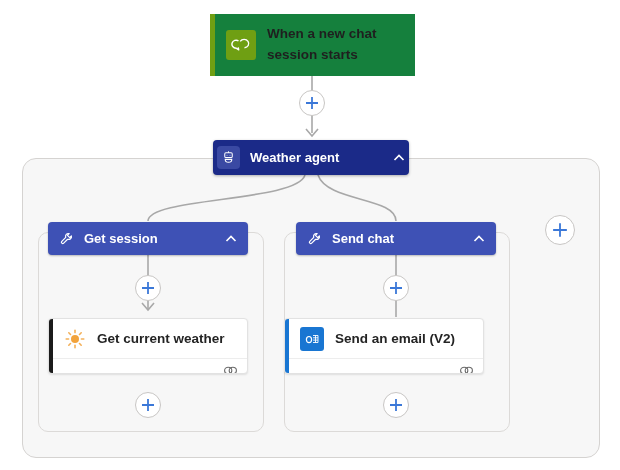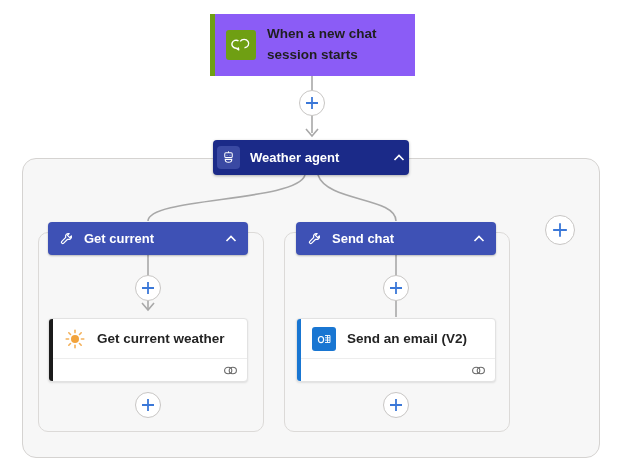--- a/index.html
+++ b/index.html
@@ -16,21 +16,21 @@
     position:absolute;top:232px;width:226px;height:200px;
     background:#f7f7f7;border:1px solid #dcdad8;border-radius:10px;box-sizing:border-box;
   }
   .sub-left{left:38px}
   .sub-right{left:284px}
   
   .connectors{position:absolute;left:0;top:0;width:620px;height:470px;pointer-events:none;}
   
   .trigger-node{
     position:absolute;left:210px;top:14px;width:205px;height:62px;box-sizing:border-box;
-    background:#8b5cf6;border-left:5px solid var(--trigger-green);
+    background:#15803d;border-left:5px solid var(--trigger-green);
     display:flex;align-items:center;gap:11px;padding-left:11px;cursor:pointer;
   }
   .trigger-icon{
     width:30px;height:30px;border-radius:3px;background:var(--trigger-green);
     display:flex;align-items:center;justify-content:center;flex:none;
   }
   .trigger-label{font-size:13.5px;font-weight:700;color:#1f1f1f;line-height:1.55;width:140px;}
   
   .agent-node{
     position:absolute;left:213px;top:140px;width:196px;height:35px;box-sizing:border-box;
@@ -46,26 +46,26 @@
   .branch-header{
     position:absolute;top:222px;width:200px;height:33px;box-sizing:border-box;
     background:var(--branch-blue);border-radius:4px;box-shadow:0 1px 2px rgba(0,0,0,.25);
     display:flex;align-items:center;gap:10px;padding:0 11px;cursor:pointer;
   }
   .bh-left{left:48px}
   .bh-right{left:296px}
   .branch-label{flex:1;font-size:13px;font-weight:700;color:#ffffff;}
   
   .action-card{
-    position:absolute;top:318px;width:200px;height:64px;box-sizing:border-box;
+    position:absolute;top:318px;width:200px;height:56px;box-sizing:border-box;
     background:#ffffff;border:1px solid #e2e2e2;border-radius:4px;
     box-shadow:0 1px 2px rgba(0,0,0,.10);overflow:hidden;cursor:pointer;
   }
   .card-left{left:48px}
-  .card-right{left:296px}
+  .card-right{left:284px}
   .card-bar{position:absolute;left:0;top:0;bottom:0;width:4px;}
   .bar-black{background:#1b1b1b}
   .bar-blue{background:var(--outlook-blue)}
   .card-row{height:39px;display:flex;align-items:center;gap:11px;padding-left:15px;}
   .card-label{font-size:13.5px;font-weight:700;color:#242424;}
   .card-footer{
     height:23px;border-top:1px solid #ededed;display:flex;align-items:center;
     justify-content:flex-end;padding-right:9px;box-sizing:border-box;
   }
   .outlook-tile{
@@ -137,21 +137,21 @@
         </svg>
     </span>
   </div>
 
   <div class="branch-header bh-left">
     <span class="icon">
       <svg width="15" height="15" viewBox="0 0 16 16" fill="none" stroke="#fff" stroke-width="1.3">
         <path d="M13.2 5.2 a3 3 0 0 1 -4 3.6 L5 13 a1.4 1.4 0 0 1 -2 -2 L7.2 6.8 a3 3 0 0 1 3.6 -4 L9 4.6 l2.4 2.4 z" stroke-linejoin="round"></path>
       </svg>
     </span>
-    <span class="branch-label">Get current</span>
+    <span class="branch-label">Get session</span>
     <span class="icon">
       <svg width="12" height="8" viewBox="0 0 12 8">
           <path d="M1.5 6 L6 1.5 L10.5 6" stroke="#fff" stroke-width="1.6" fill="none"></path>
         </svg>
     </span>
   </div>
 
   <div class="branch-header bh-right">
     <span class="icon">
       <svg width="15" height="15" viewBox="0 0 16 16" fill="none" stroke="#fff" stroke-width="1.3">

